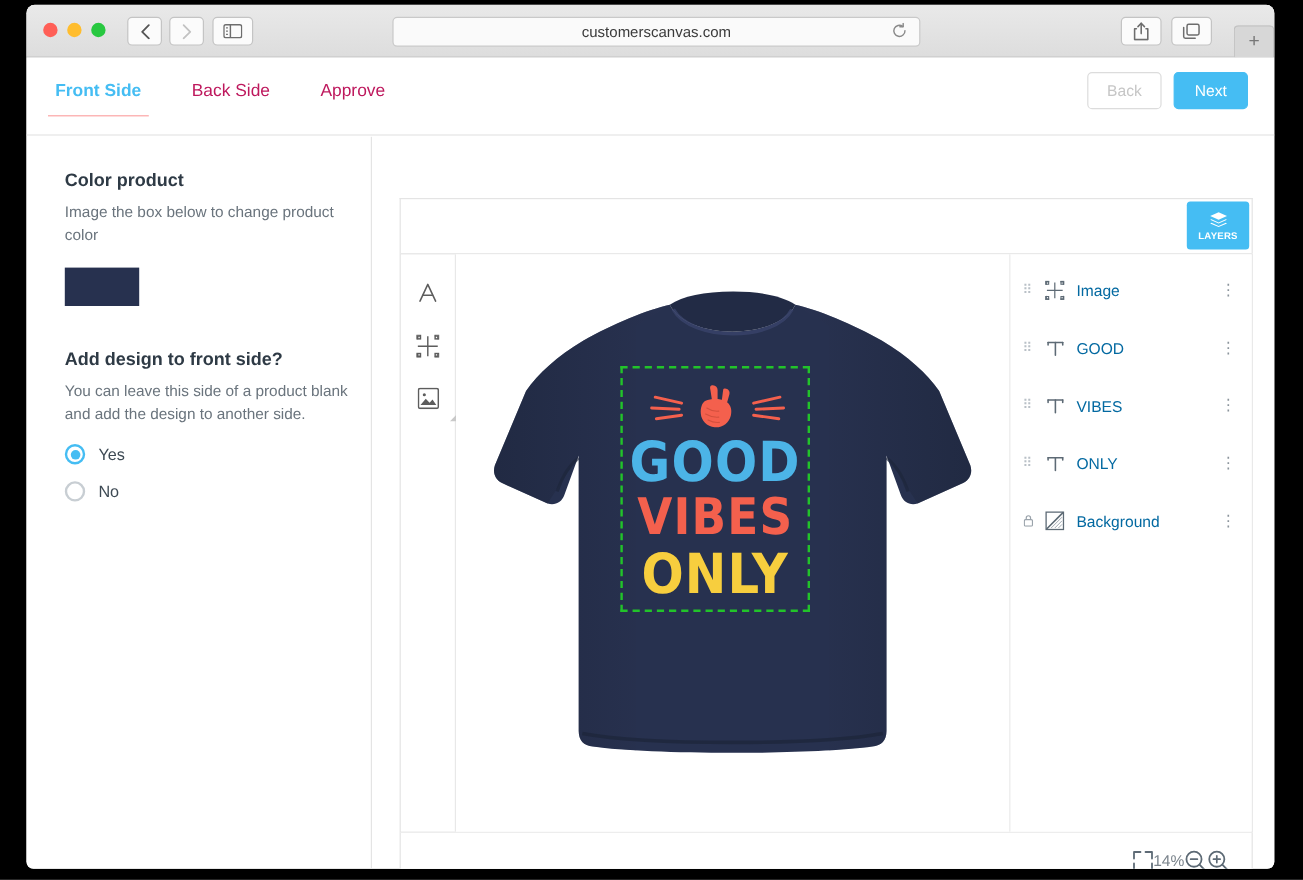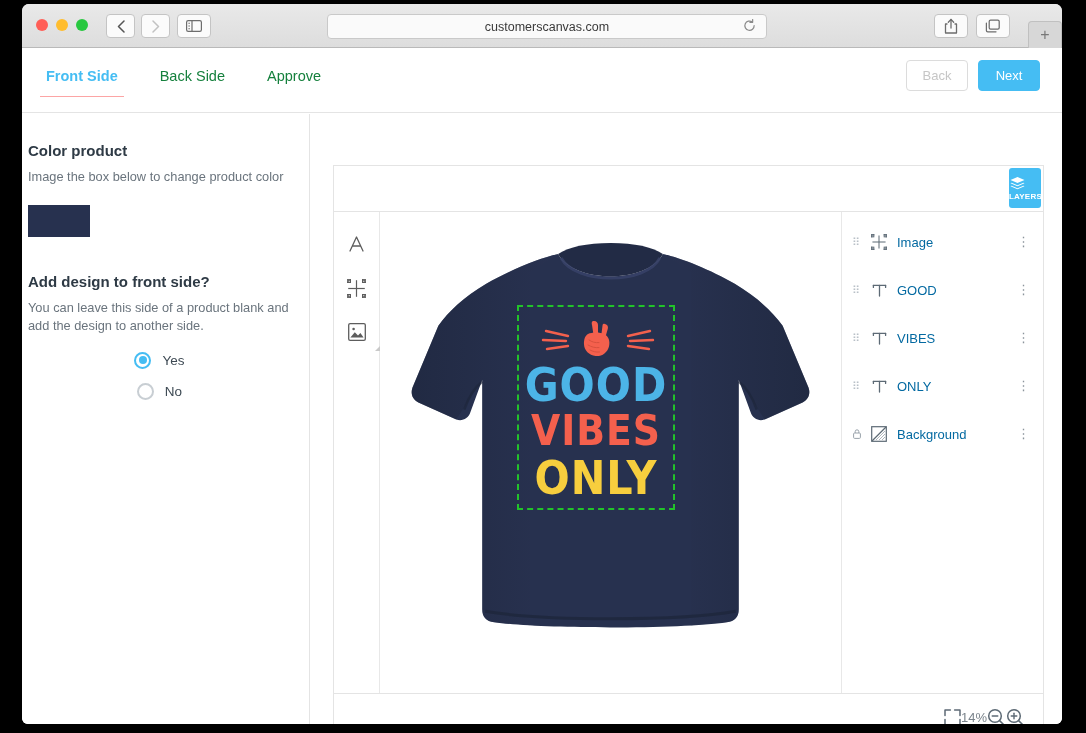--- a/index.html
+++ b/index.html
@@ -73,21 +73,21 @@
   
   .app { position: relative; height: 676px; background: #fff; }
 
   .topbar {
     position: relative;
     height: 65px;
     border-bottom: 1px solid #e4e4e4;
   }
   .tabs { position: absolute; left: 18px; top: 20px; display: flex; gap: 30px; }
   .tab {
-    font-size: 14.5px; color: #15803d;
+    font-size: 14.5px; color: #be185d;
     padding: 0 6px 12px 6px;
     cursor: pointer;
   }
   .tab.active { color: #45bdf3; font-weight: bold; border-bottom: 1px solid #fca5a5; }
 
   .navactions { position: absolute; right: 22px; top: 12px; display: flex; gap: 10px; }
   .btn {
     width: 62px; height: 31px;
     border-radius: 4px;
     font-size: 13px;
@@ -95,32 +95,32 @@
     cursor: pointer;
   }
   .btn.back { background: #fff; border: 1px solid #dcdcdc; color: #c6c6c6; text-align: center; }
   .btn.next { background: #45bdf3; color: #fff; border: 1px solid #45bdf3; }
 
   
   .leftpanel {
     position: absolute; left: 0; top: 66px;
     width: 288px; height: 610px;
     border-right: 1px solid #e4e4e4;
-    padding: 28px 18px 0 6px;
+    padding: 28px 18px 0 32px;
   }
   .h-title { font-size: 15px; font-weight: bold; color: #2e3a45; margin-bottom: 9px; }
   .h-desc { font-size: 12.8px; color: #6a747d; line-height: 1.45; }
   .swatch {
     width: 62px; height: 32px;
     background: #27314f;
     margin-top: 18px;
   }
   .section2 { margin-top: 36px; }
   .radios { margin-top: 16px; }
-  .radio-row { display: flex; align-items: center; gap: 11px; margin-bottom: 14px; cursor: pointer; justify-content: center; }
+  .radio-row { display: flex; align-items: center; gap: 11px; margin-bottom: 14px; cursor: pointer; }
   .radio {
     width: 17px; height: 17px; border-radius: 50%;
     border: 2px solid #c8ced3; background: #fff;
     display: flex; align-items: center; justify-content: center;
   }
   .radio.checked { border-color: #45bdf3; }
   .radio.checked::after {
     content: ""; width: 8px; height: 8px; border-radius: 50%; background: #45bdf3;
   }
   .radio-label { font-size: 13.5px; color: #3e4a54; }
@@ -132,24 +132,24 @@
   }
   .editor-head {
     position: relative;
     height: 46px;
     border: 1px solid #e4e4e4;
     border-bottom: none;
     background: #fff;
   }
   .layers-btn {
     position: absolute; right: 2px; top: 2px;
-    width: 32px; height: 40px;
+    width: 52px; height: 40px;
     background: #45bdf3;
     border-radius: 3px;
-    display: flex; flex-direction: column; justify-content: center;
+    display: flex; flex-direction: column; align-items: center; justify-content: center;
     gap: 2px;
     cursor: pointer;
   }
   .layers-btn .lbl { font-size: 8px; color: #fff; font-weight: bold; letter-spacing: .2px; }
 
   .editor-body {
     position: relative;
     height: 483px;
     border: 1px solid #e4e4e4;
     display: flex;

